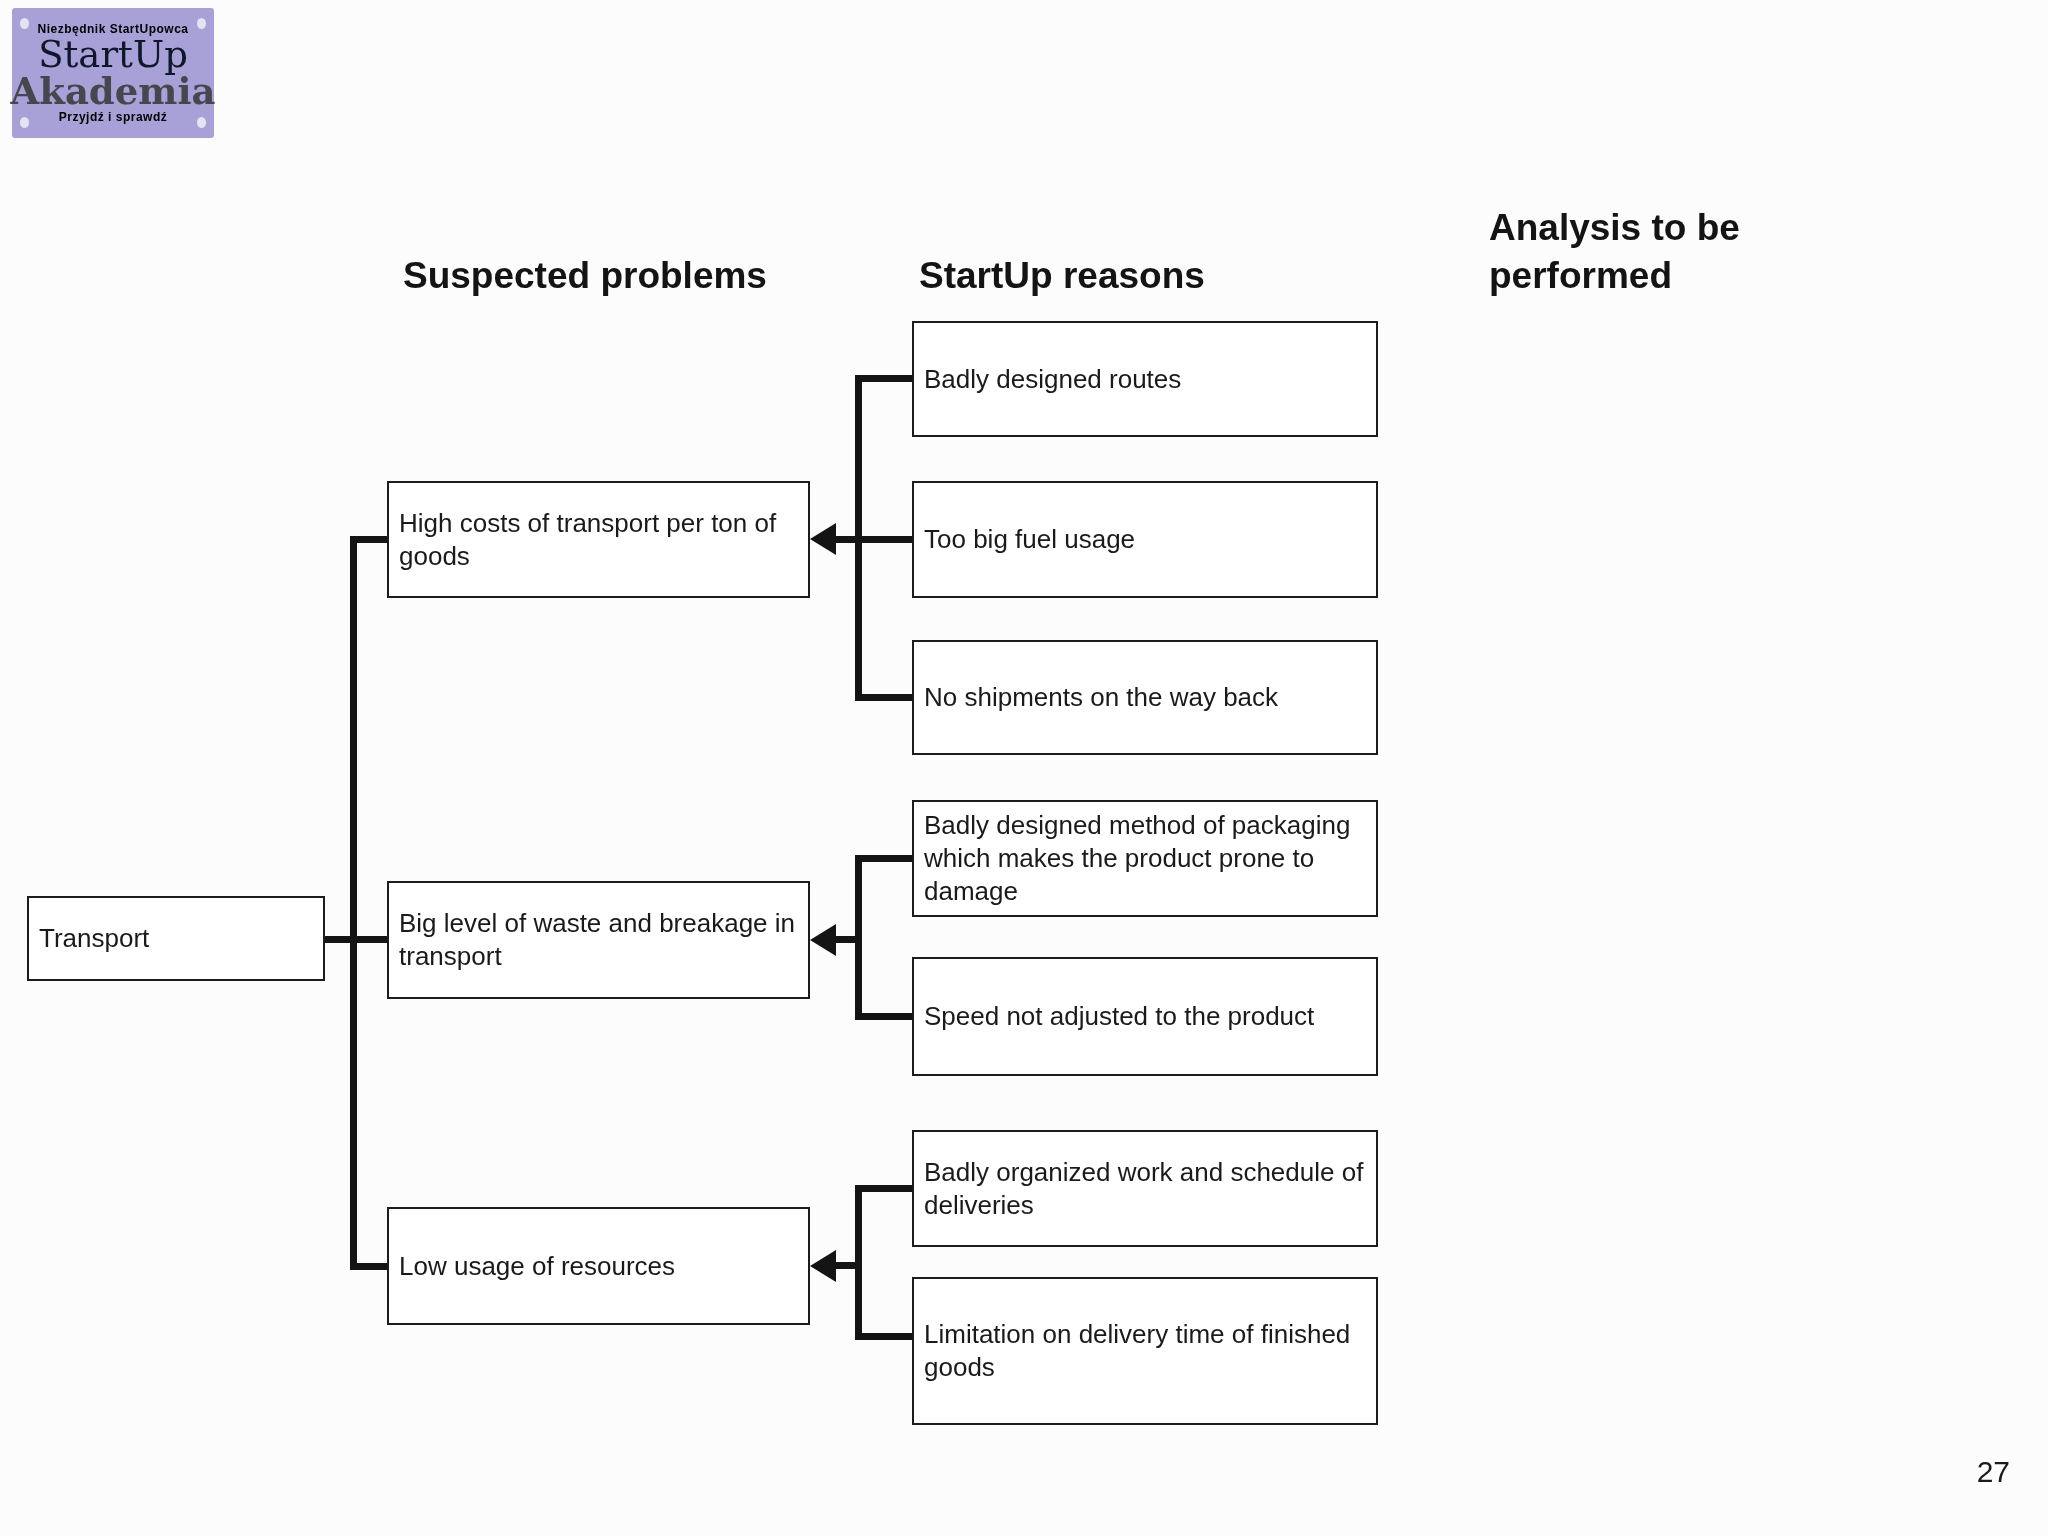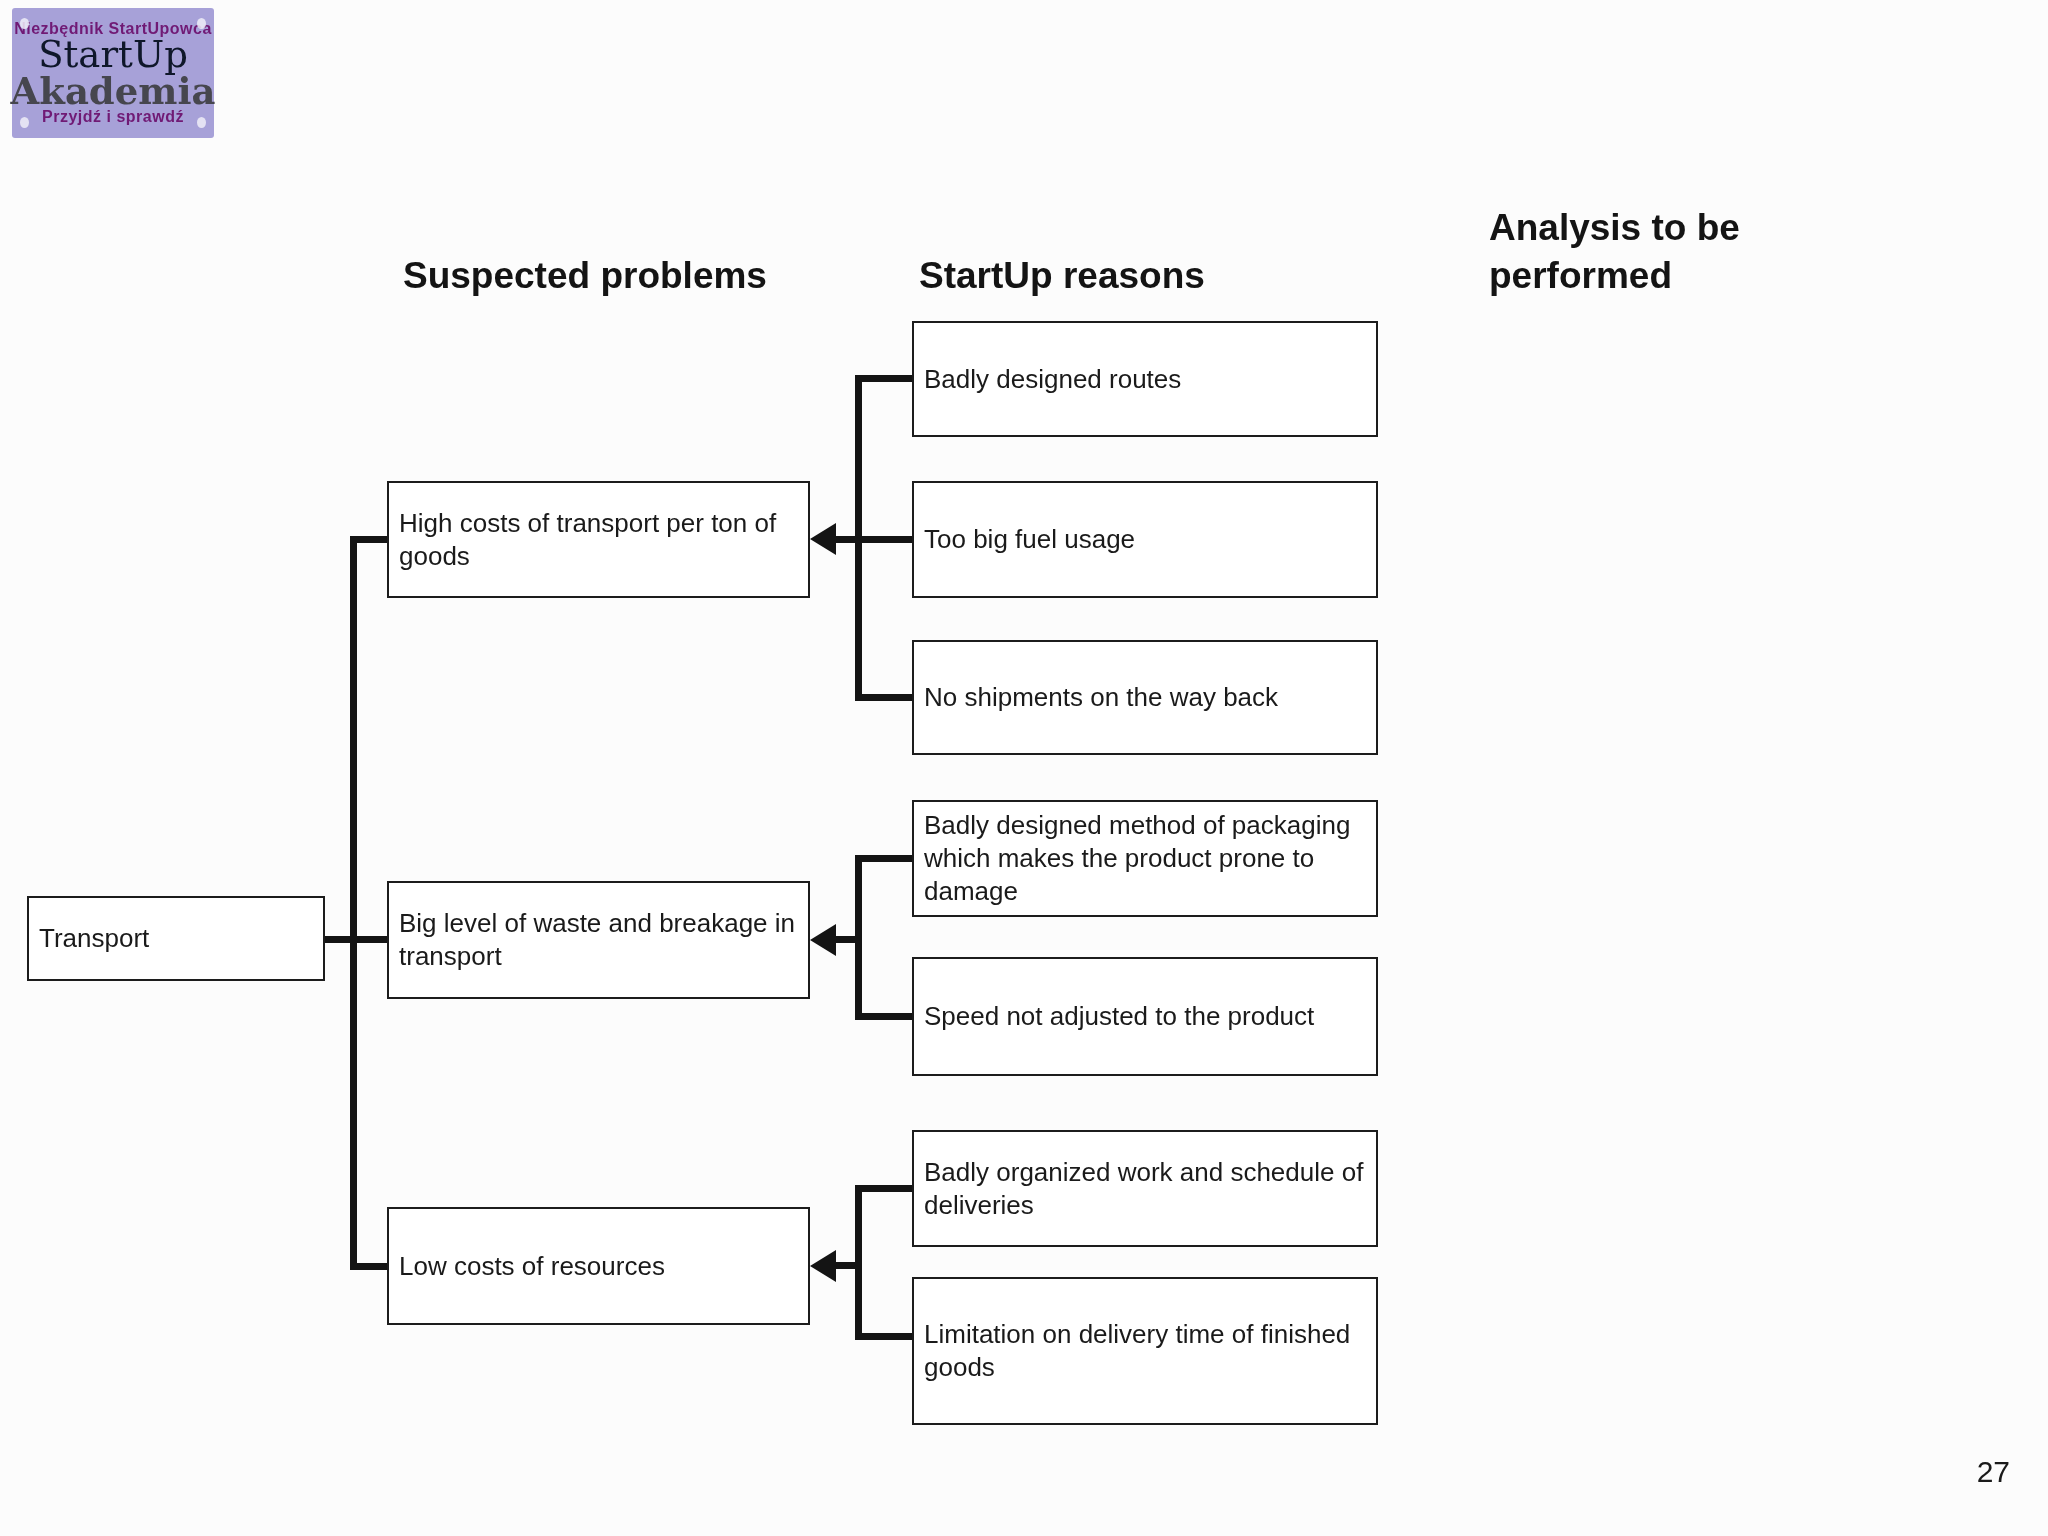--- a/index.html
+++ b/index.html
@@ -4,21 +4,21 @@
 <style>
   html,body{margin:0;padding:0;background:#e8e8e8;}
   .slide{
     position:relative;width:2048px;height:1536px;background:#fcfcfc;
     font-family:"Liberation Sans",sans-serif;color:#1a1a1a;overflow:hidden;
   }
   
   .logo{position:absolute;left:12px;top:8px;width:202px;height:130px;
     background:#a7a1d8;border-radius:3px;display:flex;flex-direction:column;
     align-items:center;justify-content:center;text-align:center;}
-  .logo .small{font-size:16px;font-weight:bold;color:#701a75;letter-spacing:.5px;line-height:14px;}
+  .logo .small{font-size:12px;font-weight:bold;color:#000000;letter-spacing:.5px;line-height:14px;}
   .logo .big1{font-family:"DejaVu Serif",serif;font-weight:normal;font-size:37px;line-height:38px;color:#0f172a;}
   .logo .big2{font-family:"DejaVu Serif",serif;font-weight:bold;font-size:37px;line-height:38px;color:#46464e;margin-top:-2px;}
   .logo .dot{position:absolute;width:9px;height:11px;border-radius:50%;background:#efedf8;opacity:.85;}
   .logo .d1{left:8px;top:10px}.logo .d2{right:8px;top:10px}
   .logo .d3{left:8px;bottom:10px}.logo .d4{right:8px;bottom:10px}
   
   .title{position:absolute;left:252px;top:0px;font-size:60px;font-weight:bold;
     line-height:84px;white-space:nowrap;}
   
   .colhead{position:absolute;font-size:37px;font-weight:bold;color:#141414;line-height:48px;}
@@ -82,21 +82,21 @@
     <span>Transport</span>
   </div>
 
   <div class="box" style="left:387px;top:481px;width:423px;height:117px">
     <span>High costs of transport per ton of goods</span>
   </div>
   <div class="box" style="left:387px;top:881px;width:423px;height:118px">
     <span>Big level of waste and breakage in transport</span>
   </div>
   <div class="box" style="left:387px;top:1207px;width:423px;height:118px">
-    <span>Low costs of resources</span>
+    <span>Low usage of resources</span>
   </div>
 
   <div class="box" style="left:912px;top:321px;width:466px;height:116px">
     <span>Badly designed routes</span>
   </div>
   <div class="box" style="left:912px;top:481px;width:466px;height:117px">
     <span>Too big fuel usage</span>
   </div>
   <div class="box" style="left:912px;top:640px;width:466px;height:115px">
     <span>No shipments on the way back</span>

